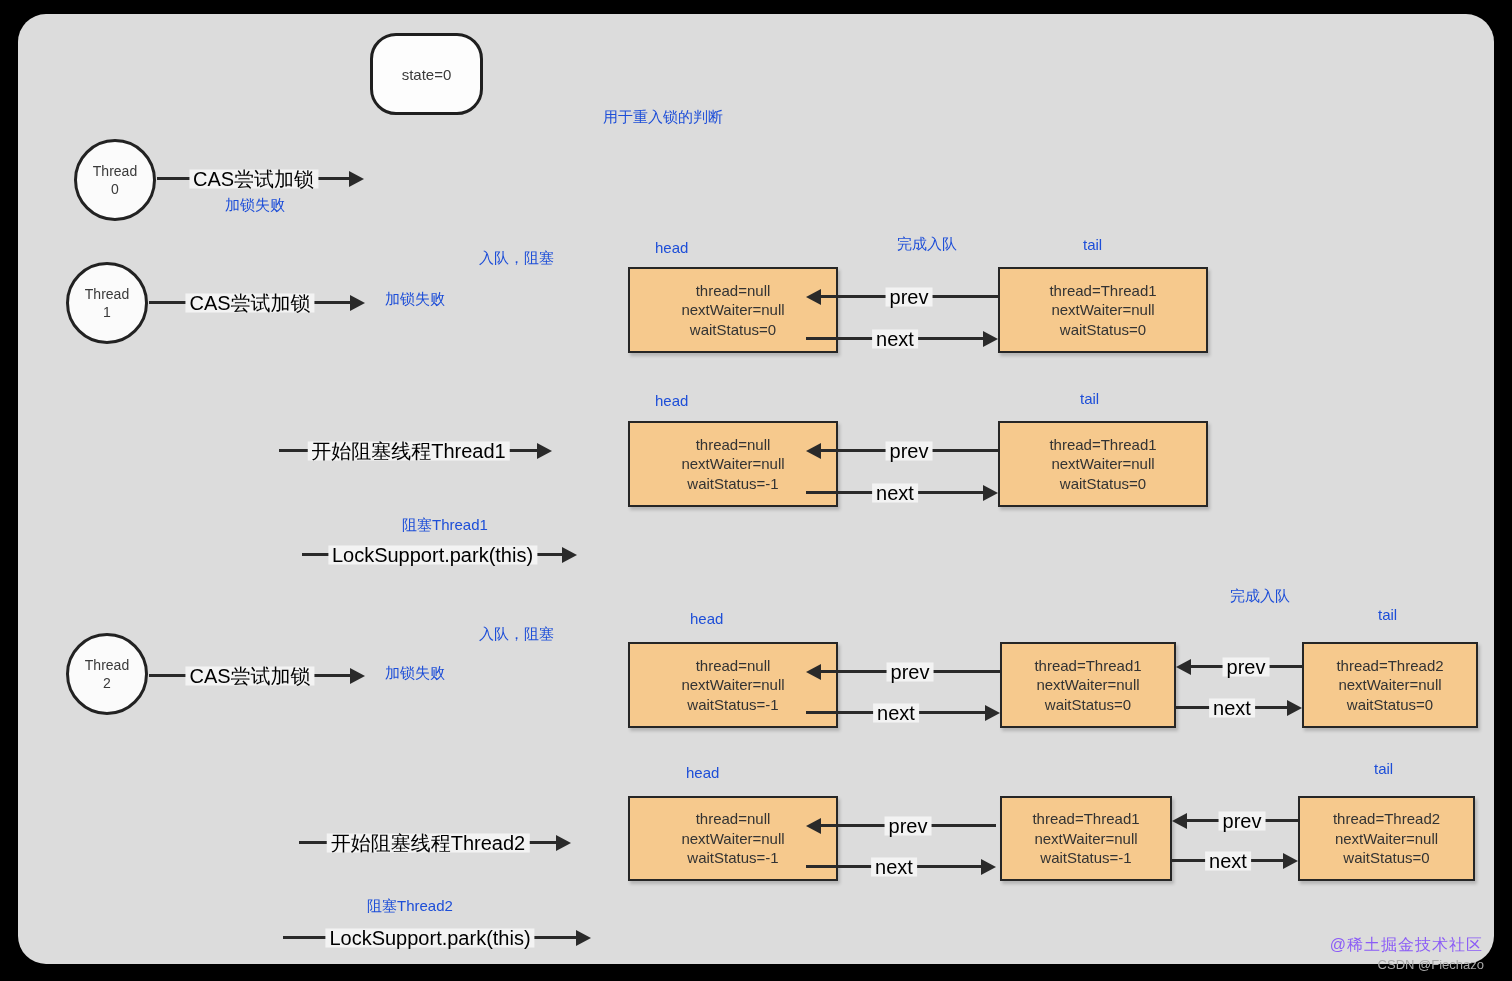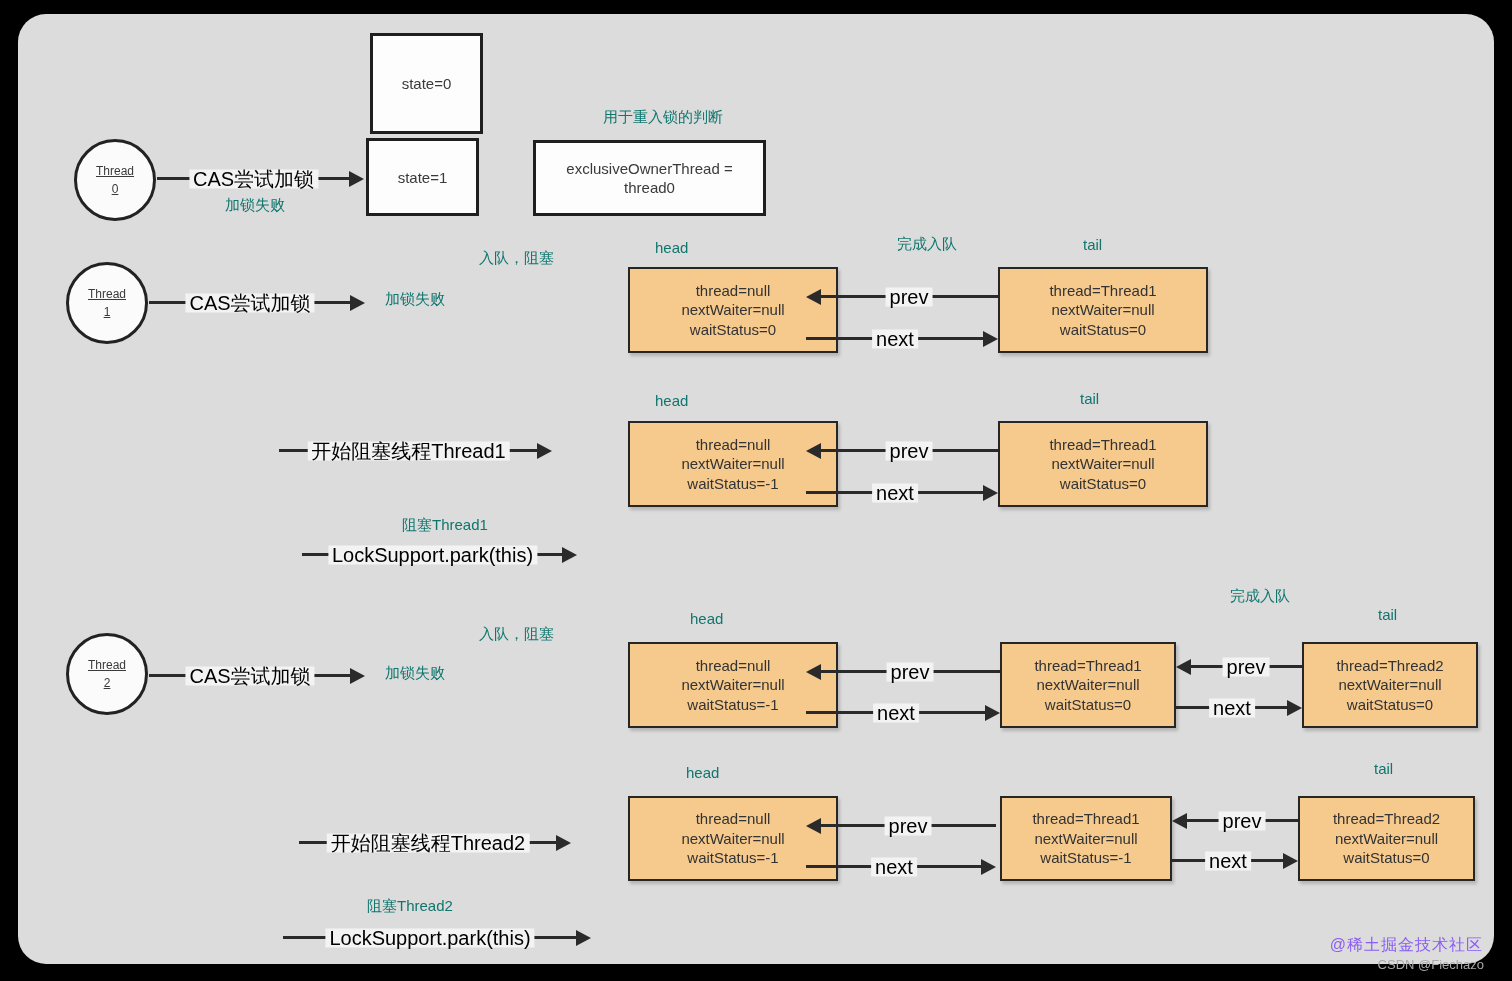--- a/index.html
+++ b/index.html
@@ -21,24 +21,24 @@
   .node{
     position:absolute;width:210px;height:86px;background:#f6c98d;border:2.5px solid #262626;
     display:flex;flex-direction:column;align-items:center;justify-content:center;
     font-size:15px;color:#333;line-height:19.5px;box-sizing:border-box;
     box-shadow:2px 3px 3px rgba(0,0,0,0.18);
   }
   
   .thread{
     position:absolute;width:82px;height:82px;border-radius:50%;background:#fbfbfb;
     border:3.5px solid #222;display:flex;flex-direction:column;align-items:center;justify-content:center;
-    font-size:12px;color:#3a3a3a;line-height:18px;box-sizing:border-box;text-decoration:underline;
-  }
-  
-  .lbl{position:absolute;font-size:15px;color:#0f766e;white-space:nowrap;}
+    font-size:14px;color:#3a3a3a;line-height:18px;box-sizing:border-box;
+  }
+  
+  .lbl{position:absolute;font-size:15px;color:#1d4ed8;white-space:nowrap;}
   
   .arrow{position:absolute;height:3px;background:#2a2a2a;}
   .arrow.right::after{
     content:"";position:absolute;right:-14px;top:50%;transform:translateY(-50%);
     border-top:8px solid transparent;border-bottom:8px solid transparent;border-left:15px solid #2a2a2a;
   }
   .arrow.left::before{
     content:"";position:absolute;left:-14px;top:50%;transform:translateY(-50%);
     border-top:8px solid transparent;border-bottom:8px solid transparent;border-right:15px solid #2a2a2a;
   }
@@ -48,37 +48,34 @@
   }
   .watermark1{position:absolute;right:29px;top:935px;font-size:16px;color:#8b5cf6;letter-spacing:1px;}
   .watermark2{position:absolute;right:28px;top:957px;font-size:13px;color:#a9a9a9;}
 </style>
 </head>
 <body>
 
 <div id="canvas">
   <div id="panel">
 
-    <div class="wbox" style="left:352px;top:19px;width:113px;height:101px;">state=0</div>
+    <div class="wbox" style="left:352px;top:19px;width:113px;height:82px;border-radius:26px;">state=0</div>
 
     <div class="thread" style="left:56px;top:125px;">
       <span>Thread</span>
       <span>0</span>
     </div>
 
     <div class="arrow right" style="left:139px;top:163px;width:193px;">
       <span class="chip">CAS尝试加锁</span>
     </div>
     <div class="lbl" style="left:207px;top:182px;">加锁失败</div>
 
-    <div class="wbox" style="left:348px;top:124px;width:113px;height:78px;">state=1</div>
 
     <div class="lbl" style="left:585px;top:94px;">用于重入锁的判断</div>
-    <div class="wbox" style="left:515px;top:126px;width:233px;height:76px;">exclusiveOwnerThread =
-thread0</div>
 
     <div class="thread" style="left:48px;top:248px;">
       <span>Thread</span>
       <span>1</span>
     </div>
     <div class="arrow right" style="left:131px;top:287px;width:202px;">
       <span class="chip">CAS尝试加锁</span>
     </div>
     <div class="lbl" style="left:367px;top:276px;">加锁失败</div>
     <div class="lbl" style="left:461px;top:235px;">入队，阻塞</div>

